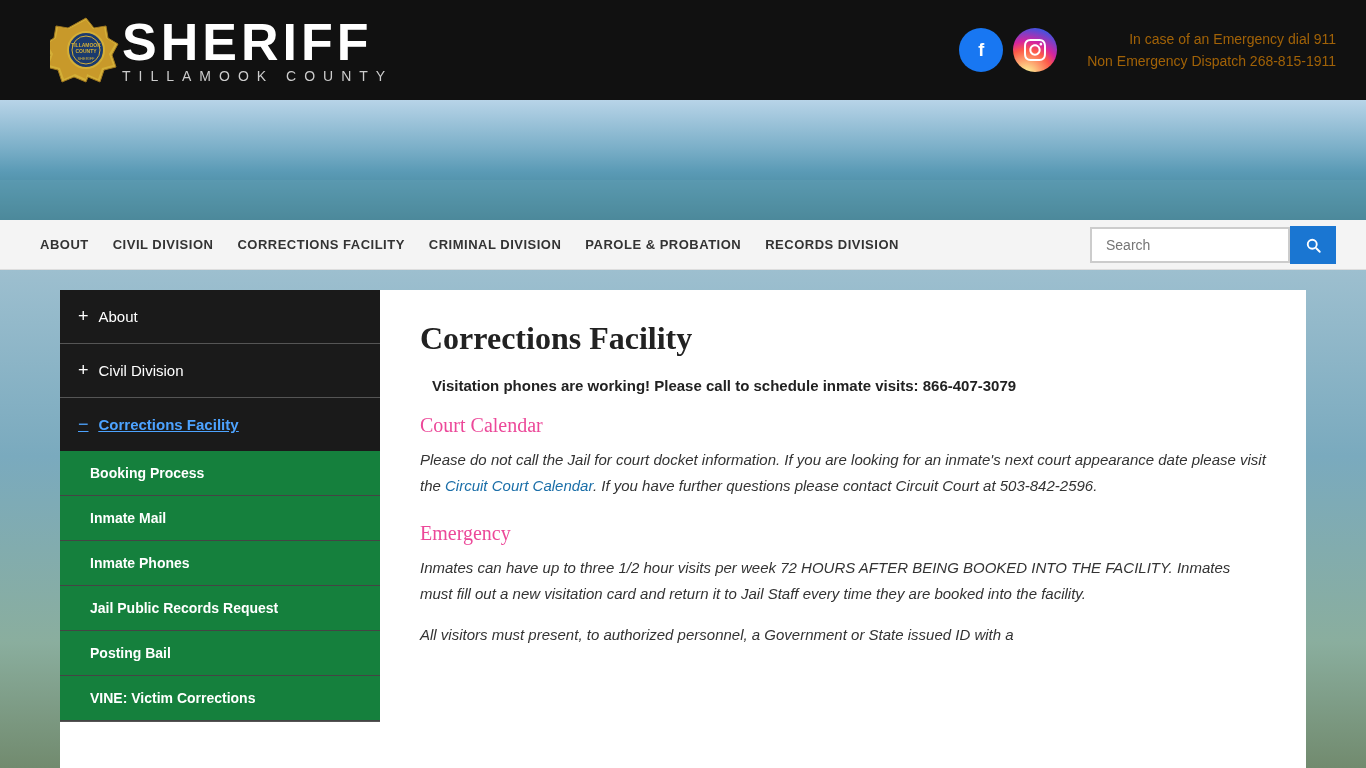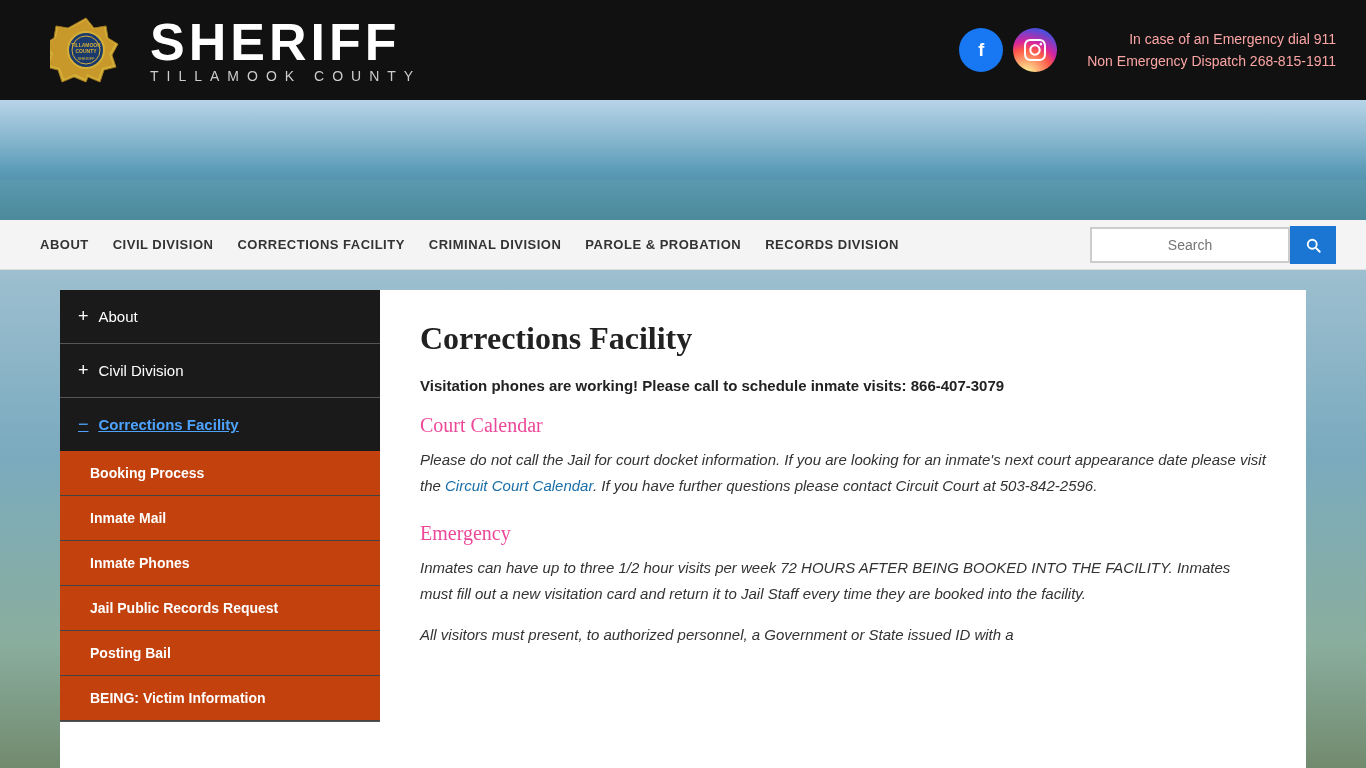--- a/index.html
+++ b/index.html
@@ -9,21 +9,21 @@
     .header {
       background: #111;
       display: flex;
       align-items: center;
       padding: 10px 30px;
       min-height: 100px;
     }
     .header-logo {
       display: flex;
       align-items: center;
-      gap: 28px;
+      gap: 0;
       flex: 1;
       padding-left: 20px;
     }
     .sheriff-badge {
       width: 72px;
       height: 72px;
     }
     .sheriff-text {
       display: flex;
       flex-direction: column;
@@ -57,21 +57,21 @@
       justify-content: center;
       font-weight: bold;
       font-size: 18px;
       color: #fff;
       cursor: pointer;
     }
     .fb-btn { background: #1877F2; }
     .ig-btn { background: radial-gradient(circle at 30% 107%, #fdf497 0%, #fdf497 5%, #fd5949 45%, #d6249f 60%, #285AEB 90%); }
     .header-contact {
       text-align: right;
-      color: #fca5a5;
+      color: #a16207;
       font-size: 14px;
       line-height: 1.6;
     }
 
     
     .hero-banner {
       width: 100%;
       height: 120px;
       background: linear-gradient(180deg, #b8d4e8 0%, #7bafc8 40%, #5a9ab5 60%, #4a8a9f 80%, #3d7a8a 100%);
       position: relative;
@@ -116,21 +116,20 @@
       display: flex;
       align-items: center;
       gap: 0;
     }
     .search-input {
       border: 2px solid #ccc;
       padding: 8px 14px;
       font-size: 14px;
       width: 200px;
       outline: none;
-      text-align: center;
     }
     .search-btn {
       background: #1a76d2;
       border: none;
       padding: 10px 14px;
       cursor: pointer;
       display: flex;
       align-items: center;
       justify-content: center;
     }
@@ -183,21 +182,21 @@
       color: #fff;
       flex-shrink: 0;
     }
     .sidebar-minus {
       font-size: 18px;
       font-weight: 300;
       color: #4da3ff;
       flex-shrink: 0;
     }
     .sidebar-sub-item {
-      background: #c2410c;
+      background: #15803d;
       color: #fff;
       padding: 14px 18px 14px 30px;
       font-size: 14px;
       font-weight: 600;
       border-bottom: 1px solid #444;
       cursor: pointer;
     }
 
     
     .content-area {
@@ -209,20 +208,21 @@
       font-weight: 700;
       color: #222;
       margin-bottom: 20px;
       font-family: Georgia, serif;
     }
     .alert-text {
       font-size: 15px;
       font-weight: 700;
       color: #222;
       margin-bottom: 20px;
+      margin-left: 12px;
     }
     .section-title {
       font-size: 20px;
       font-weight: 400;
       color: #ec4899;
       margin-bottom: 10px;
       font-family: Georgia, serif;
     }
     .content-text {
       font-size: 15px;
@@ -316,21 +316,21 @@
       <div class="sidebar-item">
         <div class="sidebar-item-header active">
           <span class="sidebar-minus">−</span>
           <span style="color:#4da3ff; text-decoration:underline;">Corrections Facility</span>
         </div>
         <div class="sidebar-sub-item">Booking Process</div>
         <div class="sidebar-sub-item">Inmate Mail</div>
         <div class="sidebar-sub-item">Inmate Phones</div>
         <div class="sidebar-sub-item">Jail Public Records Request</div>
         <div class="sidebar-sub-item">Posting Bail</div>
-        <div class="sidebar-sub-item">BEING: Victim Information</div>
+        <div class="sidebar-sub-item">VINE: Victim Corrections</div>
       </div>
 
     </aside>
 
     <main class="content-area">
 
       <h1 class="content-title">Corrections Facility</h1>
 
       <p class="alert-text">Visitation phones are working! Please call to schedule inmate visits: 866-407-3079</p>
 

